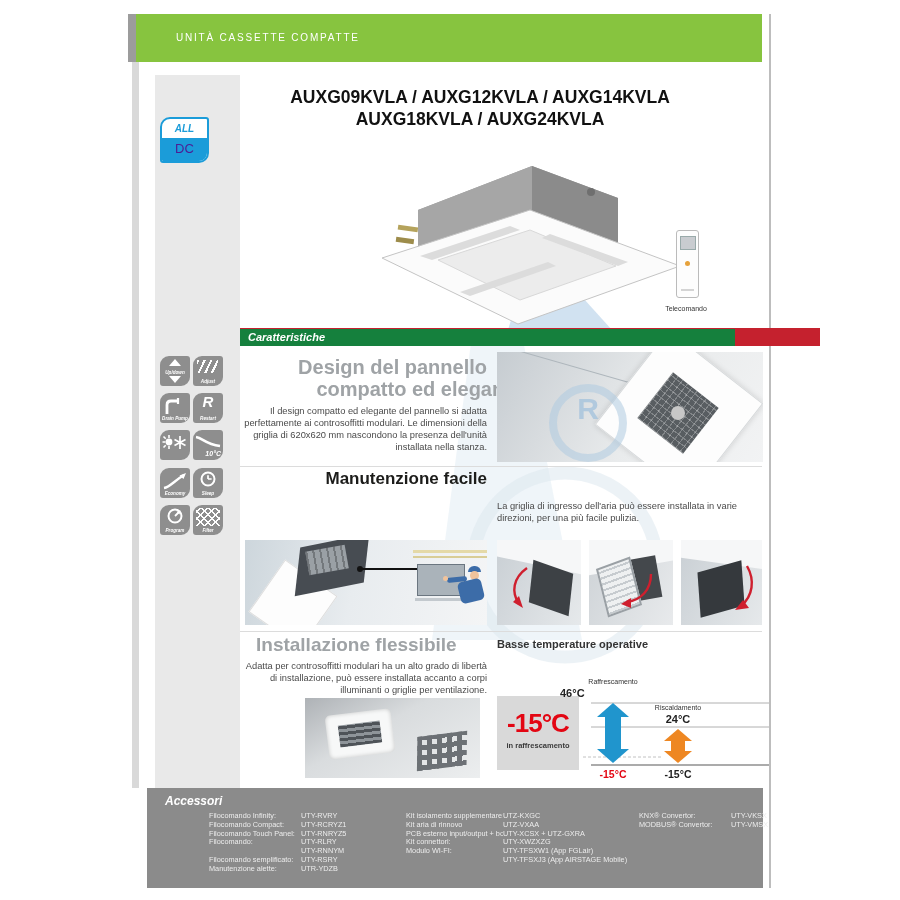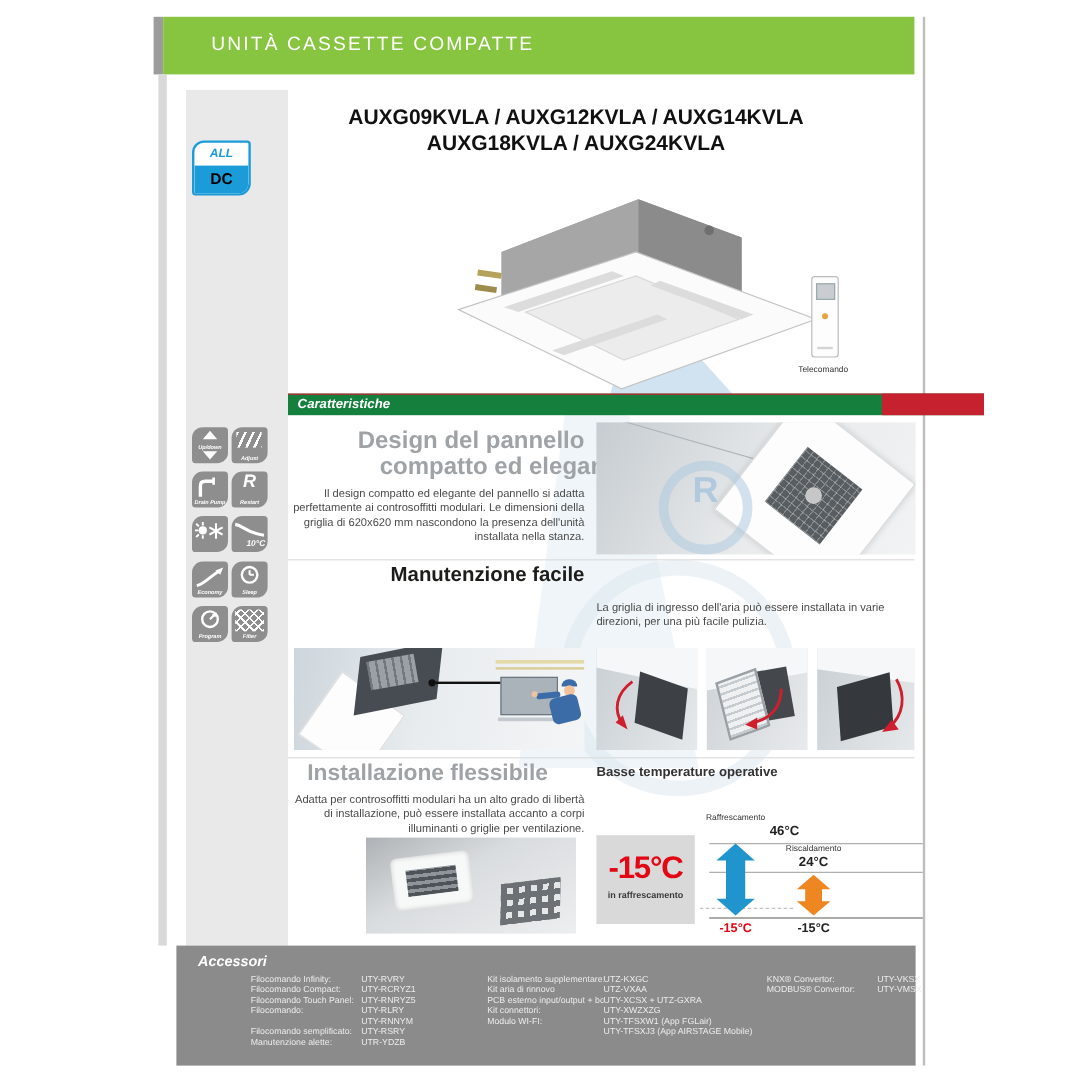--- a/index.html
+++ b/index.html
@@ -27,30 +27,30 @@
   .body-txt{font-size:9.3px;line-height:12px;color:#4a4a4a;}
   .sep{position:absolute;height:1px;background:#dcdcdc;}
 </style>
 </head>
 <body>
 
 <div id="page">
 
   <div class="abs" style="left:128px;top:14px;width:8px;height:48px;background:#9c9c9c;"></div>
   <div class="abs" style="left:136px;top:14px;width:626px;height:48px;background:#87c43f;">
-    <div style="margin-left:40px;line-height:48px;font-size:16px;letter-spacing:1.8px;color:#fff;">UNITÀ CASSETTE COMPATTE</div>
+    <div style="margin-left:40px;line-height:48px;font-size:10px;letter-spacing:1.8px;color:#fff;">UNITÀ CASSETTE COMPATTE</div>
   </div>
 
   <div class="abs" style="left:132px;top:62px;width:7px;height:726px;background:#d9d9d9;"></div>
   <div class="abs" style="left:155px;top:75px;width:85px;height:713px;background:#e9e9e9;"></div>
   <div class="abs" style="left:769px;top:14px;width:2px;height:874px;background:#bdbdbd;"></div>
 
   <div class="abs" style="left:160px;top:117px;width:45px;height:42px;border:2px solid #1b9cd9;border-radius:10px 3px 10px 3px;overflow:hidden;background:#fff;">
     <div style="height:19px;text-align:center;font-size:10px;font-weight:bold;font-style:italic;color:#1b9cd9;line-height:20px;">ALL</div>
-    <div style="height:23px;background:#1b9cd9;text-align:center;font-size:13px;font-weight:bold;color:#000000;line-height:22px;">DC</div>
+    <div style="height:23px;background:#1b9cd9;text-align:center;font-size:13px;font-weight:normal;color:#4c1d95;line-height:22px;">DC</div>
   </div>
 
   <div class="abs" style="left:280px;top:87px;width:400px;text-align:center;font-size:17.5px;font-weight:bold;color:#111;">AUXG09KVLA / AUXG12KVLA / AUXG14KVLA</div>
   <div class="abs" style="left:280px;top:109px;width:400px;text-align:center;font-size:17.5px;font-weight:bold;color:#111;">AUXG18KVLA / AUXG24KVLA</div>
 
   <svg class="abs" style="left:0;top:0;pointer-events:none;" width="900" height="900" viewBox="0 0 900 900">
     <polygon points="472,335 522,335 582,640 432,640" fill="#cfe0ee" opacity="0.33"></polygon>
     <circle cx="565" cy="565" r="92" fill="none" stroke="#dce7ef" stroke-width="13" opacity="0.55"></circle>
   </svg>
 
@@ -231,21 +231,21 @@
     <line x1="0" y1="107" x2="80" y2="107" stroke="#c2c2c2" stroke-width="1" stroke-dasharray="3,2"></line>
     <line x1="8" y1="115" x2="186" y2="115" stroke="#8f8f8f" stroke-width="1.3"></line>
     <polygon points="30,53 14,67 46,67" fill="#2095cd"></polygon>
     <rect x="22" y="65" width="16" height="36" fill="#2095cd"></rect>
     <polygon points="30,113 14,99 46,99" fill="#2095cd"></polygon>
     <polygon points="95,79 81,91 109,91" fill="#ee8722"></polygon>
     <rect x="88" y="89" width="14" height="13" fill="#ee8722"></rect>
     <polygon points="95,113 81,101 109,101" fill="#ee8722"></polygon>
   </svg>
   <div class="abs" style="left:560px;top:678px;width:106px;text-align:center;font-size:7px;color:#333;">Raffrescamento</div>
-  <div class="abs" style="left:560px;top:687px;width:106px;text-align:right;font-size:11px;font-weight:bold;color:#222;">46°C</div>
+  <div class="abs" style="left:560px;top:687px;width:106px;text-align:left;font-size:11px;font-weight:bold;color:#222;">46°C</div>
   <div class="abs" style="left:628px;top:704px;width:100px;text-align:center;font-size:7px;color:#333;">Riscaldamento</div>
   <div class="abs" style="left:628px;top:713px;width:100px;text-align:center;font-size:11px;font-weight:bold;color:#222;">24°C</div>
   <div class="abs" style="left:565px;top:768px;width:96px;text-align:center;font-size:10.5px;font-weight:bold;color:#e30613;">-15°C</div>
   <div class="abs" style="left:630px;top:768px;width:96px;text-align:center;font-size:10.5px;font-weight:bold;color:#222;">-15°C</div>
 
   <div class="abs" style="left:147px;top:788px;width:616px;height:100px;background:#8b8b8b;">
     <div style="position:absolute;left:18px;top:6px;font-size:12px;font-weight:bold;font-style:italic;color:#fff;">Accessori</div>
 
     <div class="g1" style="position:absolute;left:18px;top:24px;">
       <div class="frow"><span class="flab">Filocomando Infinity:</span><span>UTY-RVRY</span></div>

